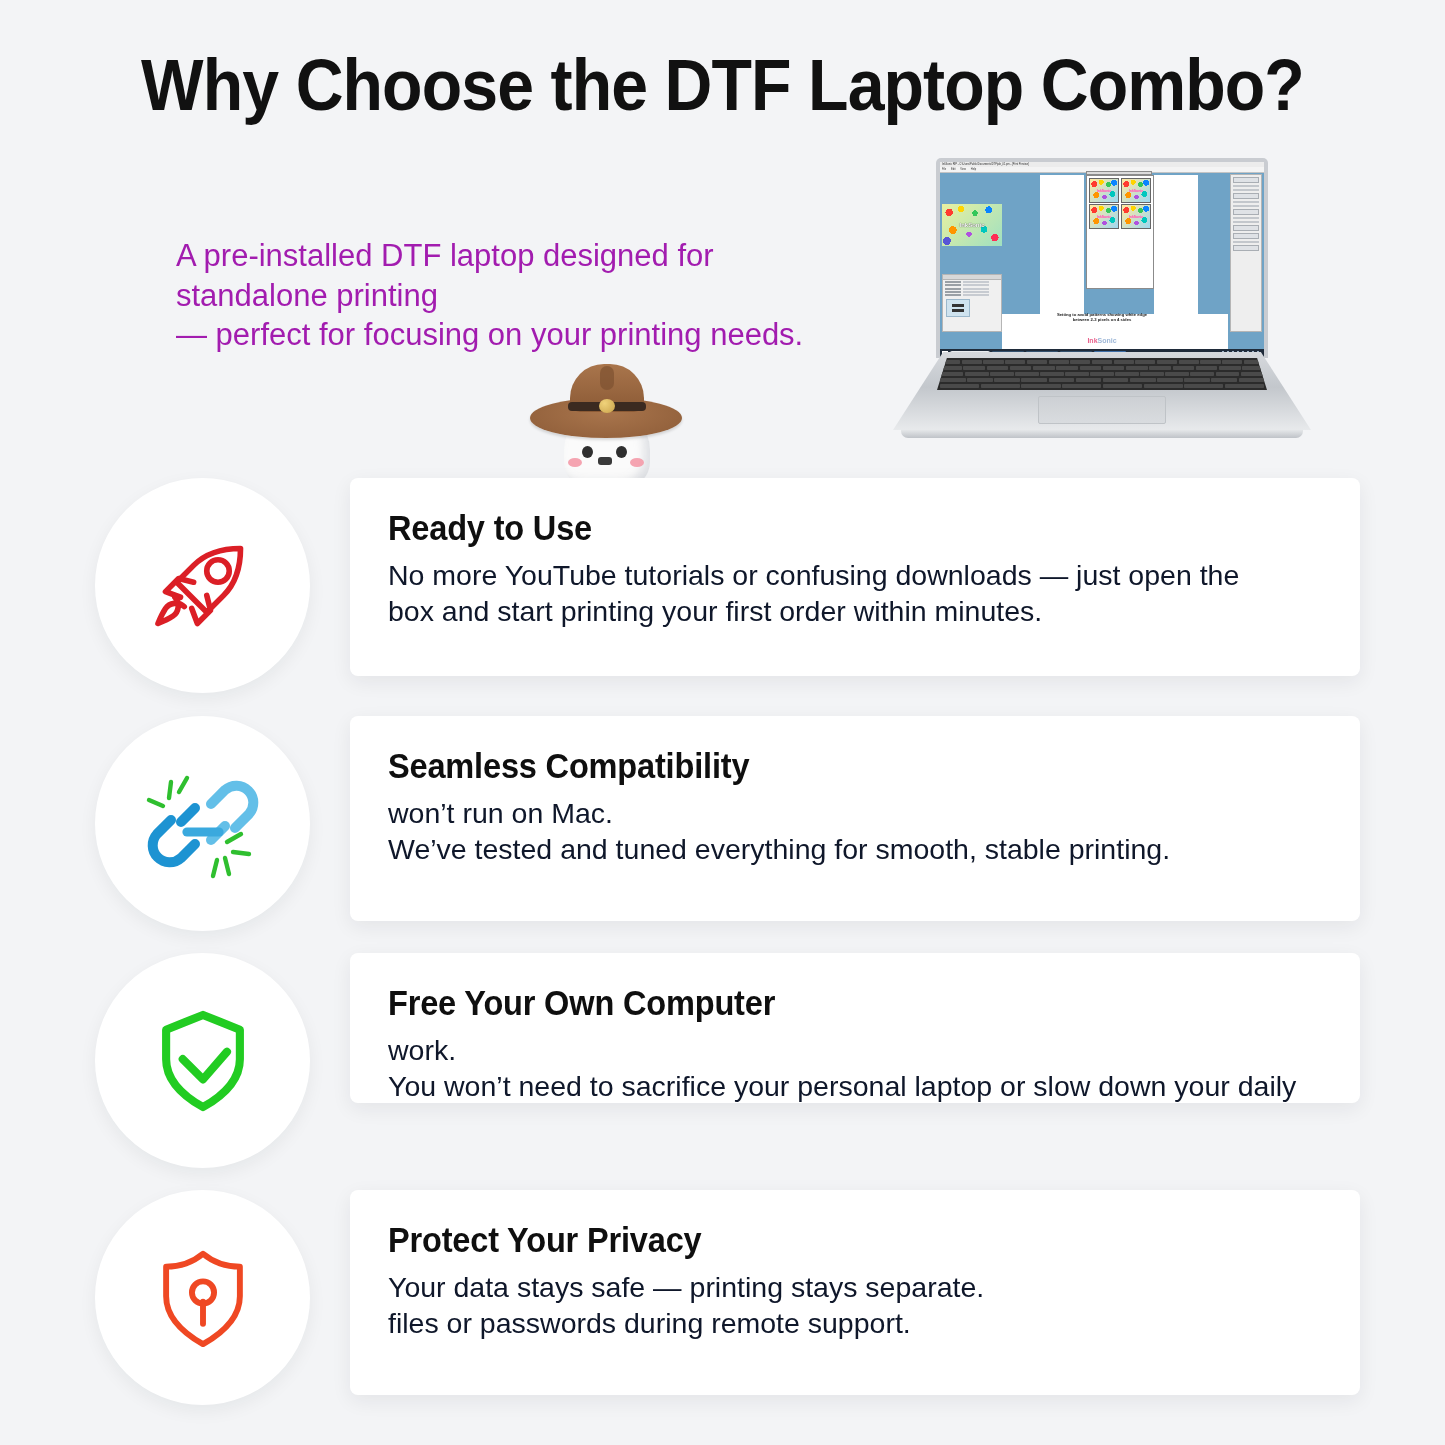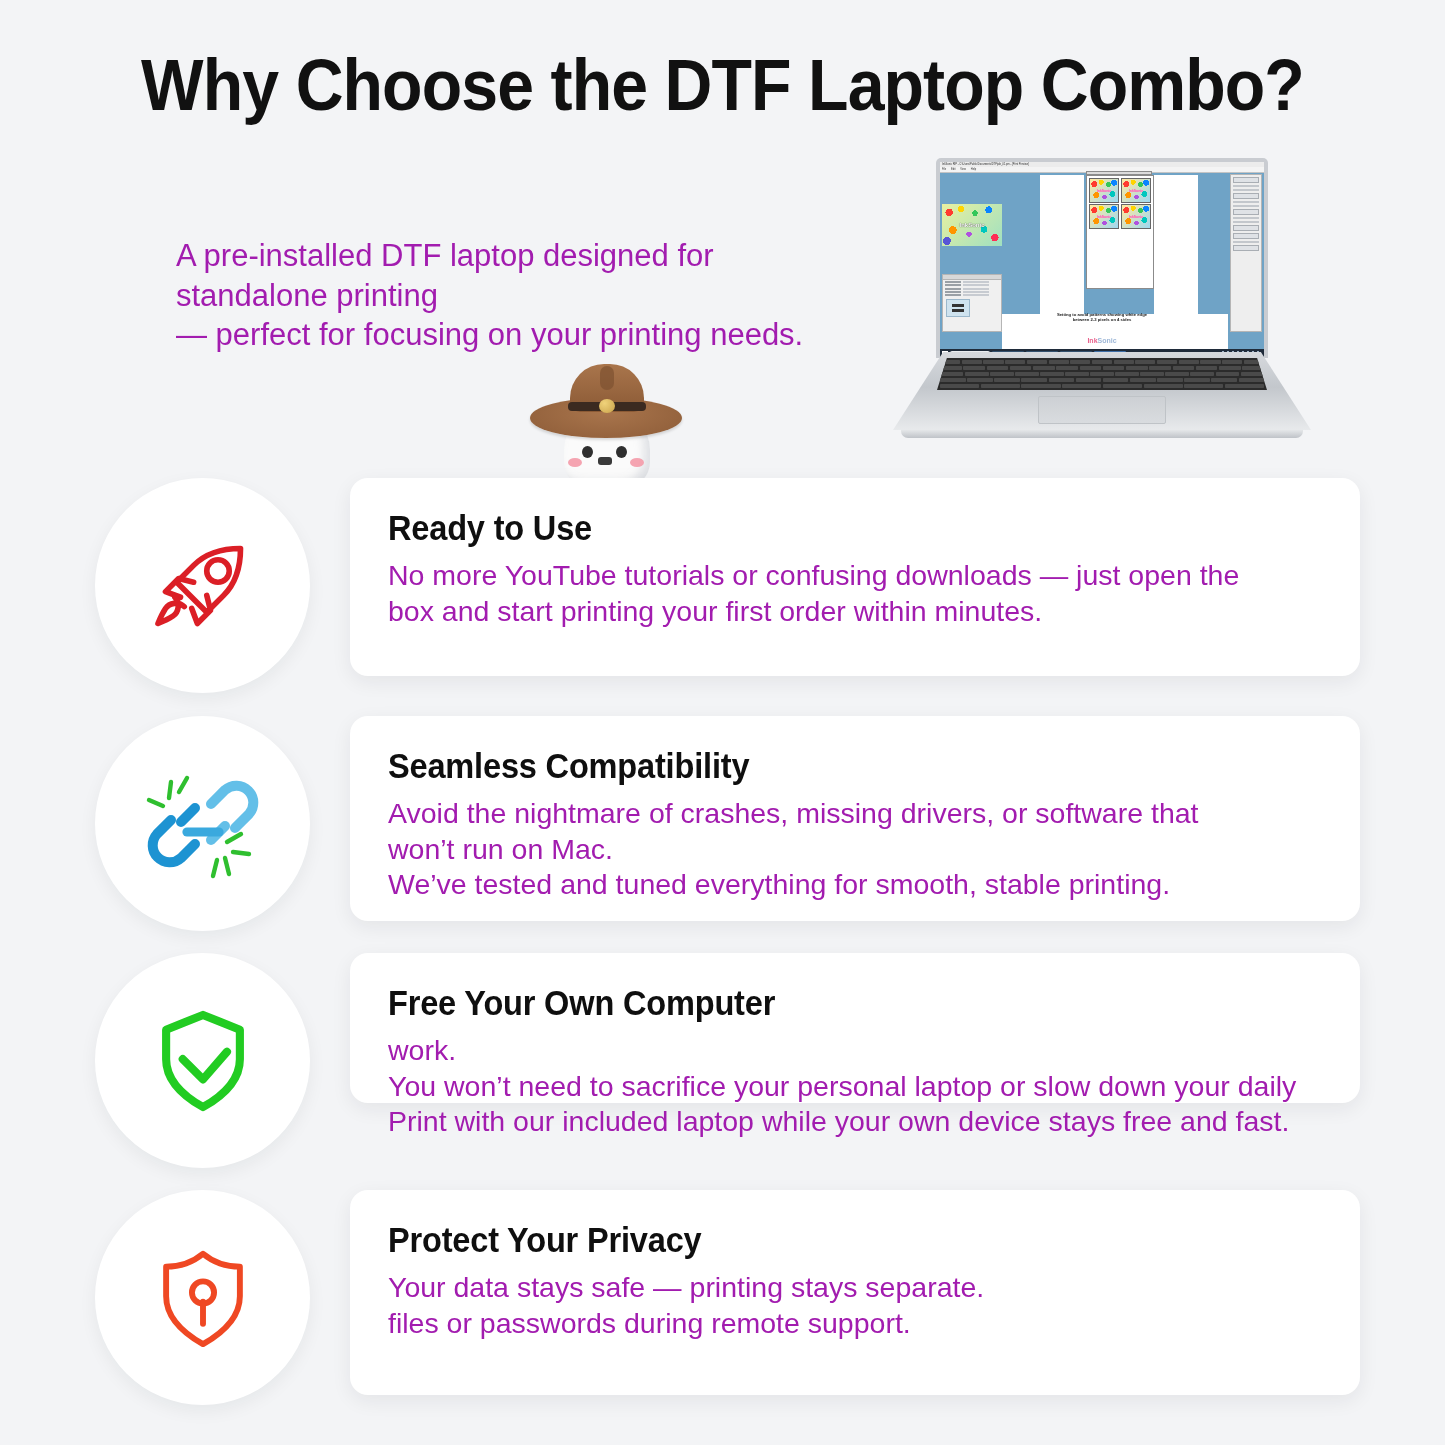--- a/index.html
+++ b/index.html
@@ -169,32 +169,32 @@
   
   .feature{position:absolute;left:0;width:1445px;}
   .icon-circle{
     position:absolute;left:95px;width:215px;height:215px;
     background:#ffffff;border-radius:50%;
     box-shadow:0 6px 18px rgba(25,30,40,.06);
     display:flex;align-items:center;justify-content:center;
   }
   .card{
     position:absolute;left:350px;width:1010px;
-    background:#ffffff;border-radius:18px;
+    background:#ffffff;border-radius:8px;
     box-shadow:0 6px 20px rgba(25,30,40,.07);
     box-sizing:border-box;
     padding:30px 36px 30px 38px;
   }
   .card h3{
     margin:0 0 10px 0;
     font-size:35px;font-weight:bold;color:#0f0f0f;
     transform:scaleX(0.93);transform-origin:left center;
     letter-spacing:-0.2px;
   }
-  .card p{margin:0;font-size:28.5px;line-height:1.25;color:#a21caf;}
+  .card p{margin:0;font-size:28.5px;line-height:1.25;color:#0f172a;}
   .card p span{display:block;}
 </style>
 </head>
 <body>
 
 <div class="page-title">Why Choose the DTF Laptop Combo?</div>
 
 <div class="intro">
   <div>A pre-installed DTF laptop designed for</div>
   <div>standalone printing</div>
@@ -435,42 +435,40 @@
         <path d="M43 33l-7 7" stroke="#63bfe8"></path>
         <path d="M28 42l-7 7a8.5 8.5 0 0 1-12-12l7-7" stroke="#1d93d2"></path>
         <path d="M21 31l7-7" stroke="#1d93d2"></path>
         <path d="M24 36h16" stroke="#3aa9de" stroke-width="4.6"></path>
       </g>
     </svg>
   </div>
   <div class="card" style="top:716px;height:205px">
     <h3>Seamless Compatibility</h3>
     <p>
-      <span>Avoid the nightmare of crashes, missing drivers, or software that</span>
       <span>won’t run on Mac.</span>
       <span>We’ve tested and tuned everything for smooth, stable printing.</span>
     </p>
   </div>
 </div>
 
 <div class="feature" style="top:0">
   <div class="icon-circle" style="top:953px">
     <svg width="118" height="118" viewBox="0 0 64 64">
       <g fill="none" stroke="#22cc22" stroke-width="4.4" stroke-linecap="round" stroke-linejoin="round">
         <path d="M32 7L12 15v16c0 11 8.5 19.5 20 26 11.5-6.5 20-15 20-26V15L32 7z"></path>
         <path d="M21 31l11 11 13-15"></path>
       </g>
     </svg>
   </div>
   <div class="card" style="top:953px;height:150px">
     <h3>Free Your Own Computer</h3>
     <p>
       <span>work.</span>
       <span>You won’t need to sacrifice your personal laptop or slow down your daily</span>
-      <span>Print with our included laptop while your own device stays free and fast.</span>
     </p>
   </div>
 </div>
 
 <div class="feature" style="top:0">
   <div class="icon-circle" style="top:1190px">
     <svg width="118" height="118" viewBox="0 0 64 64">
       <g fill="none" stroke="#ef4823" stroke-width="3.2" stroke-linecap="round" stroke-linejoin="round">
         <path d="M32 8C26 13 19 15 12 15v16c0 11 8.5 19.5 20 26 11.5-6.5 20-15 20-26V15c-7 0-14-2-20-7z"></path>
         <circle cx="32" cy="29" r="6"></circle>

